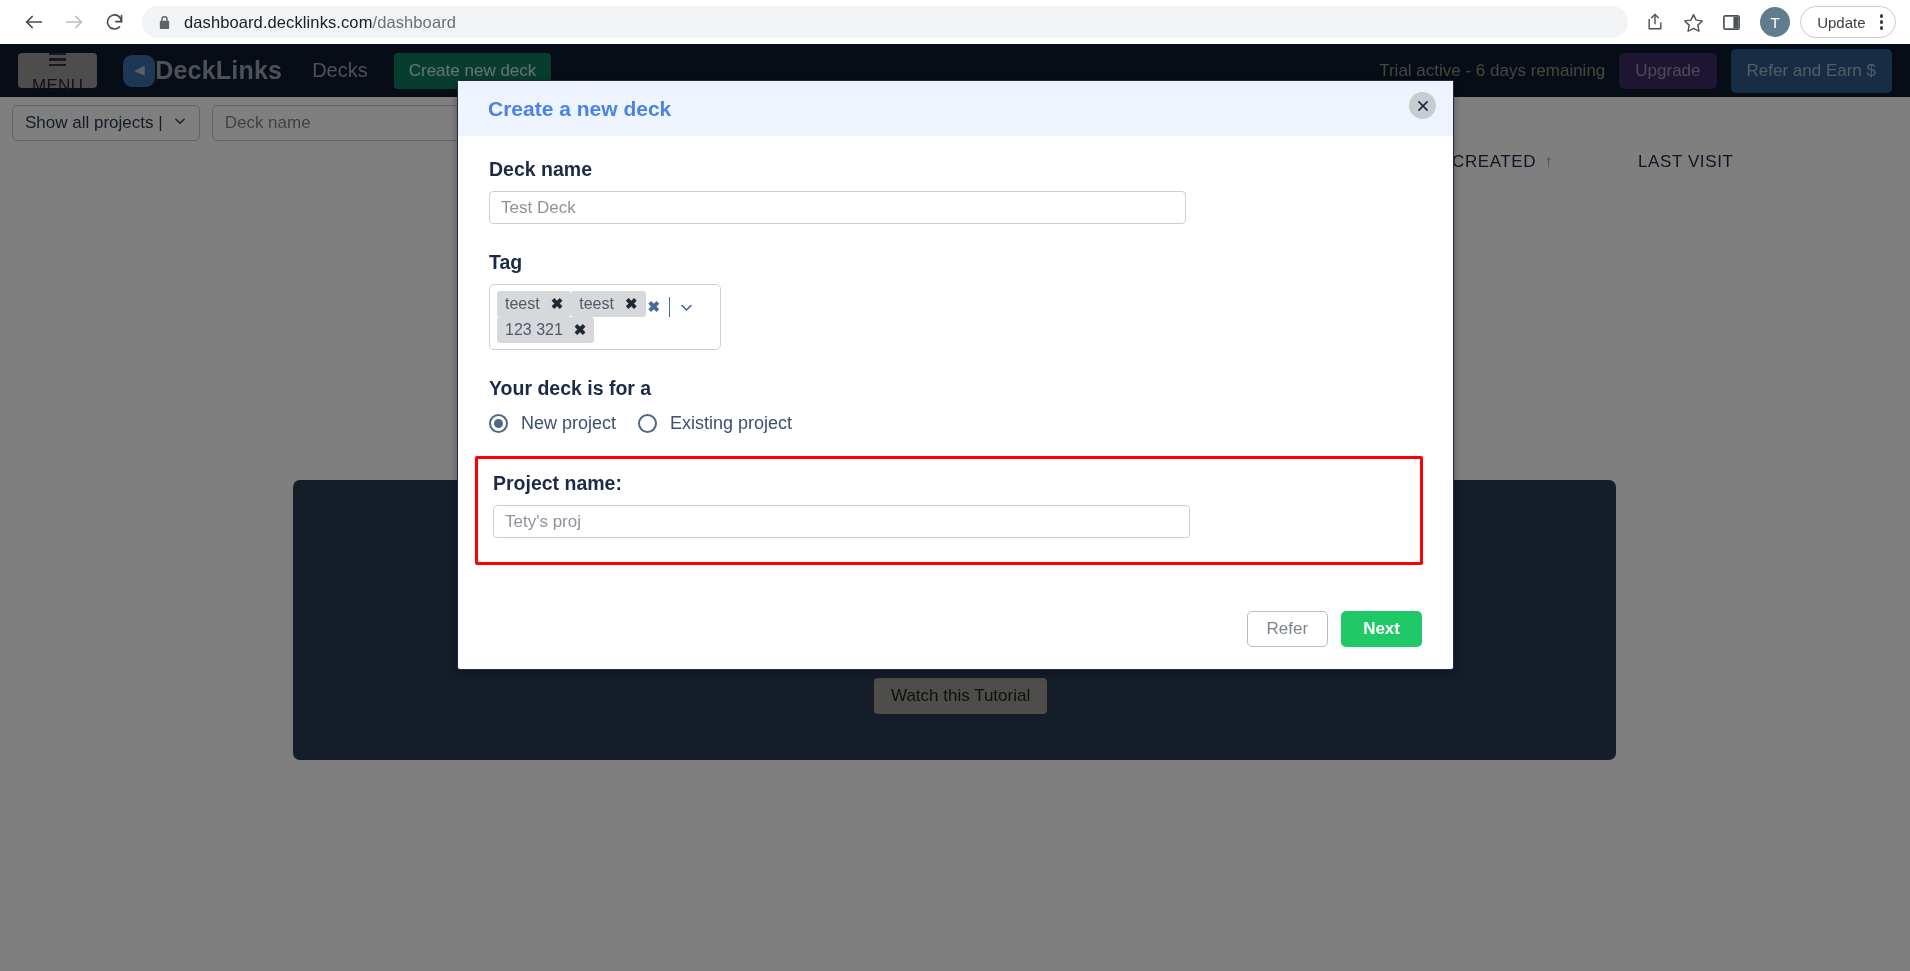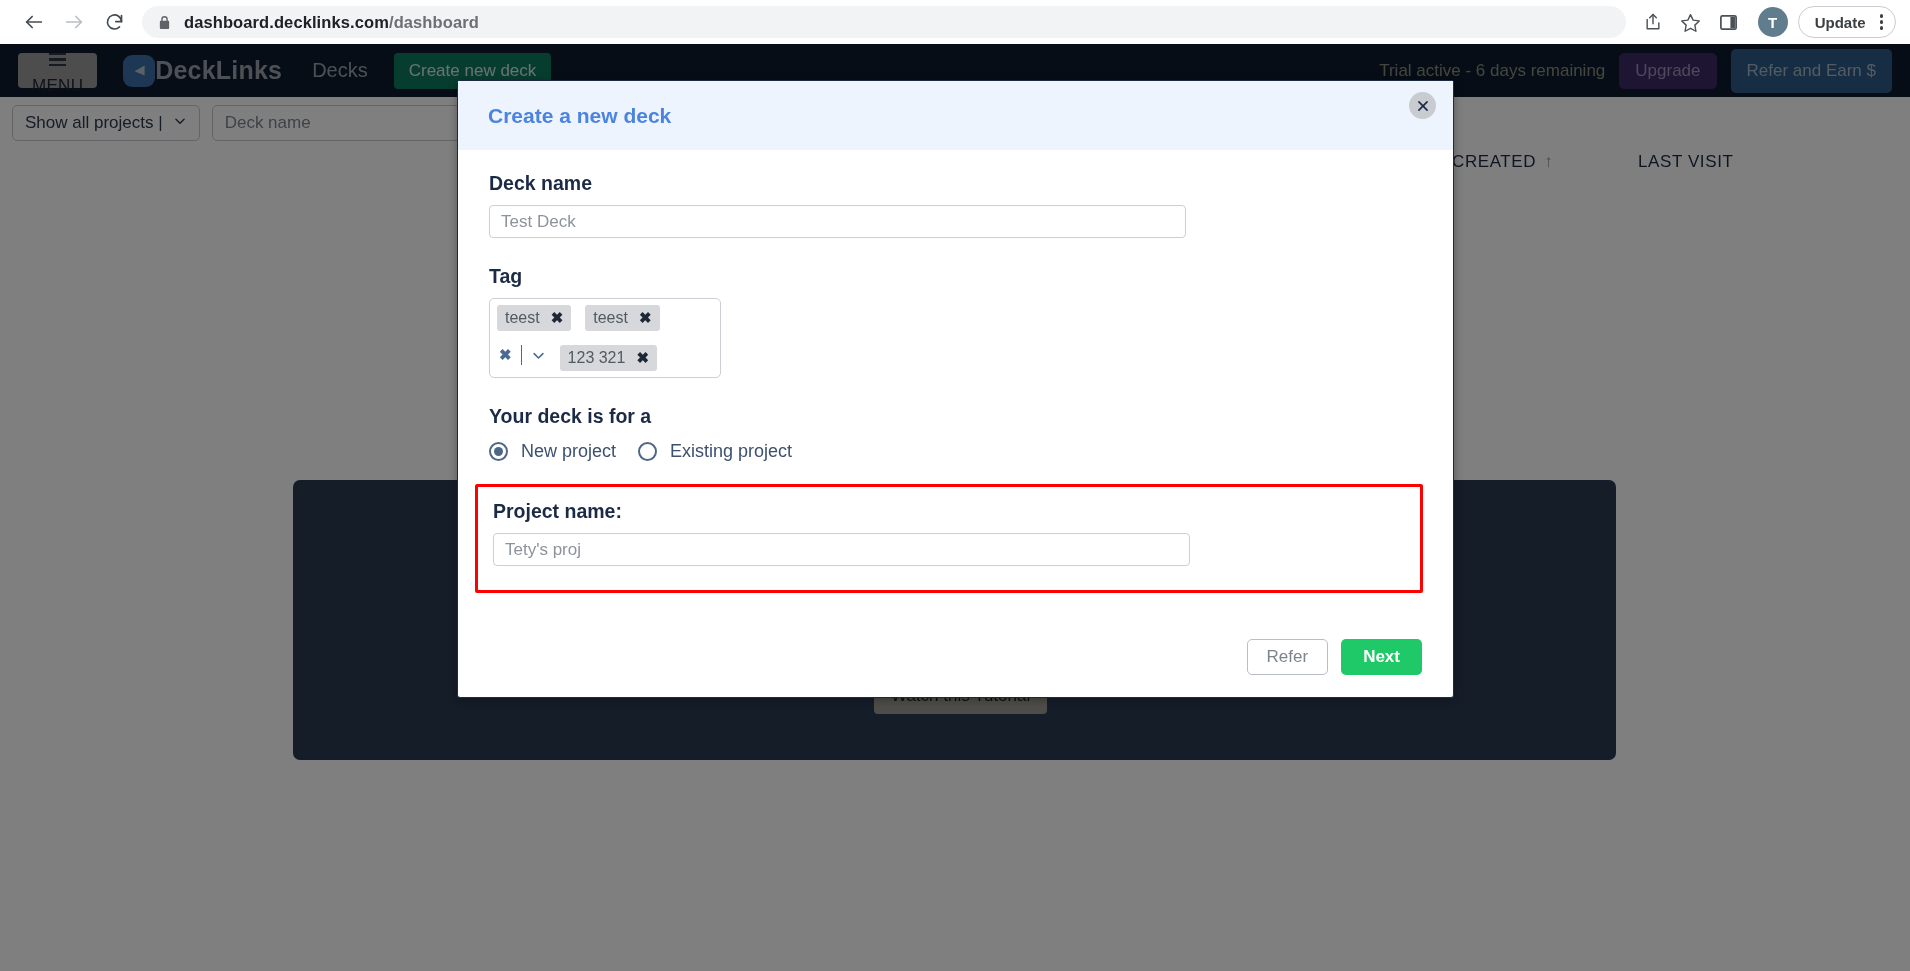--- a/index.html
+++ b/index.html
@@ -5,21 +5,21 @@
   * { box-sizing: border-box; margin: 0; padding: 0; }
   html, body {
     width: 1910px; height: 971px;
     font-family: "Liberation Sans", sans-serif;
     overflow: hidden; background: #ffffff;
   }
 
   
   .browser-bar {
     position: absolute; top: 0; left: 0; width: 1910px; height: 44px;
-    background: #ffffff; display: flex; align-items: center; padding: 0 14px; font-weight: bold;
+    background: #ffffff; display: flex; align-items: center; padding: 0 14px;
   }
   .nav-btn {
     width: 40px; height: 40px; display: flex; align-items: center;
     justify-content: center; color: #444c52; flex: none;
   }
   .nav-btn svg { display: block; }
   .nav-btn.disabled { color: #b9bfc4; }
   .omnibox {
     flex: 1; height: 32px; background: #f1f3f4; border-radius: 16px;
     display: flex; align-items: center; padding: 0 16px; margin-left: 8px;
@@ -108,40 +108,40 @@
   .overlay {
     position: absolute; top: 44px; left: 0; width: 1910px; height: 927px;
     background: rgba(0,0,0,0.5);
   }
   .modal {
     position: absolute; left: 457px; top: 36px; width: 997px;
     background: #ffffff; border: 1px solid #1b2b45; border-radius: 3px;
     box-shadow: 0 2px 10px rgba(0,0,0,.3);
   }
   .modal-header {
-    background: #eef4fd; height: 69px; display: flex; align-items: center;
+    background: #eef4fd; height: 55px; display: flex; align-items: center;
     padding: 0 30px; position: relative;
   }
   .modal-title { color: #4b84e0; font-size: 21px; font-weight: bold; }
   .modal-close {
     position: absolute; right: 17px; top: 11px; width: 27px; height: 27px;
     border-radius: 50%; background: #c8cbd0; display: flex;
     align-items: center; justify-content: center; color: #1b2b45;
   }
   .modal-body { padding: 22px 30px 22px 31px; }
   .field-label { color: #1b2b45; font-size: 19.5px; font-weight: bold; margin-bottom: 10px; }
   .text-input {
     width: 697px; height: 33px; border: 1px solid #ccd0d6; border-radius: 4px;
     display: flex; align-items: center; padding: 0 11px; font-size: 17px;
     color: #8d939b;
   }
   .spacer-24 { height: 27px; }
   .tag-box {
     width: 232px; border: 1px solid #ccd0d6; border-radius: 5px;
-    padding: 6px 6px 6px 7px; display: flex; flex-wrap: wrap; align-items: flex-start; gap: 14px;
+    padding: 6px 6px 6px 7px; display: flex; flex-wrap: wrap; align-items: flex-end; gap: 0;
   }
   .chip {
     background: #d6d8dc; border-radius: 3px; height: 26px; display: flex;
     align-items: center; padding: 0 8px; gap: 11px; font-size: 16px; color: #525a63;
   }
   .chip-x { font-size: 15px; font-weight: bold; color: #1d2735; }
   .tag-actions { display: flex; align-items: center; gap: 9px; margin-left: 2px; }
   .tag-clear { color: #4a6a96; font-size: 15px; font-weight: bold; }
   .tag-sep { width: 1px; height: 20px; background: #4a6a96; }
   .tag-caret { color: #4a6a96; display: flex; align-items: center; }

